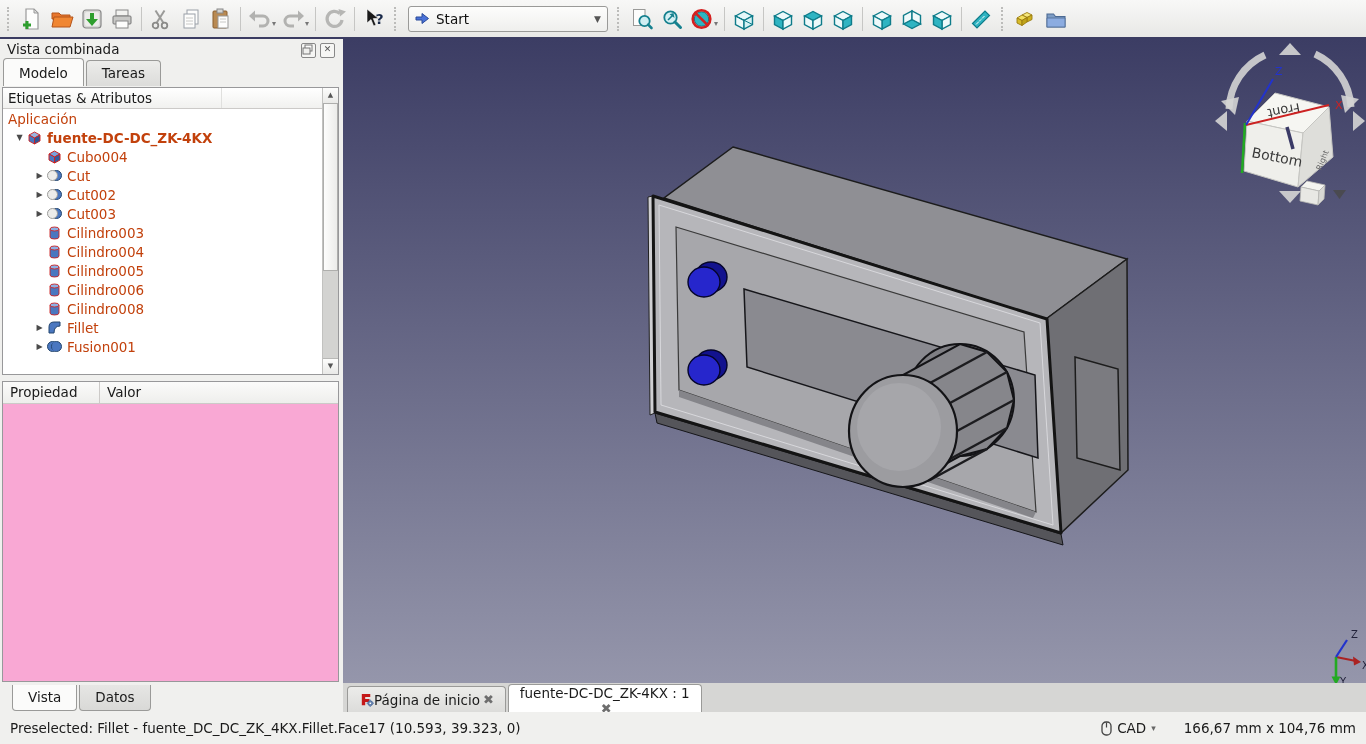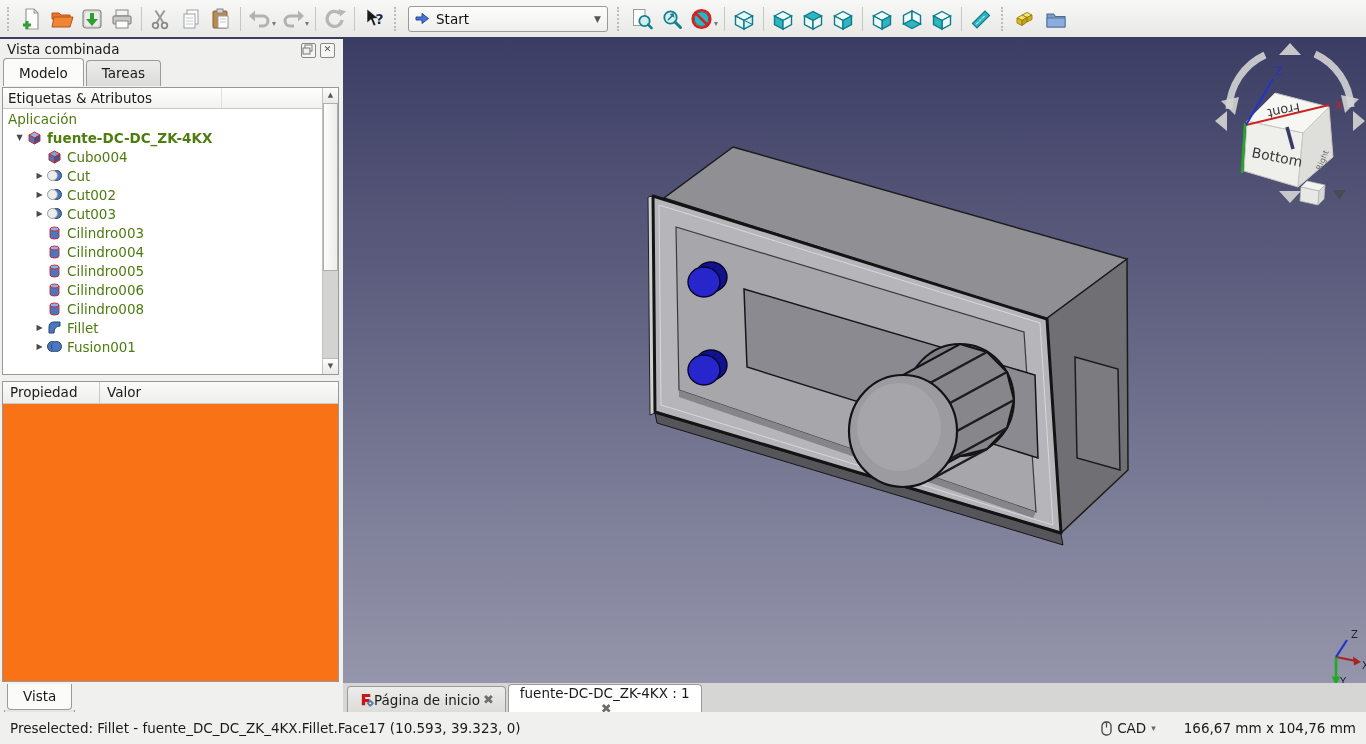--- a/index.html
+++ b/index.html
@@ -33,35 +33,35 @@
   .tree-box{position:absolute;left:2px;top:48px;width:337px;height:288px;border:1px solid #98989a;
             background:#fff;box-sizing:border-box;}
   .tree-header{height:20px;background:linear-gradient(#ffffff,#f1f1ef);border-bottom:1px solid #cccac8;
                font-size:13.5px;line-height:20px;padding-left:5px;position:relative;}
   .tree-header .hdiv{position:absolute;left:218px;top:0;height:20px;border-left:1px solid #e0e0de;}
   .tree-rows{position:absolute;top:21px;left:0;right:15px;bottom:0;overflow:hidden;font-size:13.5px;}
   .trow{height:19px;display:flex;align-items:center;white-space:nowrap;}
   .sp0{width:5px;flex:0 0 5px}.sp1{width:9px;flex:0 0 9px}.sp2{width:29px;flex:0 0 29px}
   .arr{width:15px;flex:0 0 15px;font-size:8px;color:#4a4a4a;text-align:center;}
   .ticon{width:15px;height:15px;margin-right:5px;flex:0 0 15px;}
-  .tlabel{color:#4d7c0f;}
+  .tlabel{color:#c2410c;}
   .bold{font-weight:bold;}
   .vscroll{position:absolute;top:0;right:0;bottom:0;width:15px;background:#d3d3d1;border-left:1px solid #c2c2c0;}
   .vs-btn{height:15px;background:linear-gradient(#fdfdfc,#e9e9e7);border-bottom:1px solid #b8b8b6;
           font-size:7px;color:#555;text-align:center;line-height:14px;}
   .vs-btn.down{position:absolute;bottom:0;left:0;right:0;border-top:1px solid #b8b8b6;border-bottom:none;}
   .vs-thumb{position:absolute;top:15px;left:0;right:0;height:168px;border:1px solid #aeaeac;
             background:linear-gradient(90deg,#fdfdfc,#ececea);box-sizing:border-box;}
   .prop-box{position:absolute;left:2px;top:342px;width:337px;height:301px;border:1px solid #98989a;
-            background:#f97316;box-sizing:border-box;}
+            background:#f9a8d4;box-sizing:border-box;}
   .prop-header{height:21px;display:flex;background:linear-gradient(#fbfbfa,#eeeeec);
                border-bottom:1px solid #cccac8;font-size:13.5px;}
   .prop-col1{width:97px;padding:2px 0 0 7px;border-right:1px solid #cccac8;box-sizing:border-box;}
   .prop-col2{flex:1;padding:2px 0 0 7px;}
-  .bottom-tabs{position:absolute;left:4px;top:645px;height:27px;display:flex;align-items:center;flex-direction:column;}
+  .bottom-tabs{position:absolute;left:12px;top:645px;height:27px;display:flex;align-items:flex-end;}
   .b-tab{padding:4px 15px 5px;border:1px solid #9a9a98;border-top:none;border-radius:0 0 4px 4px;
          background:linear-gradient(#e6e6e4,#d9d9d7);margin-right:2px;font-size:13.5px;}
   .b-tab.active{background:#fbfbfa;}
   
   .viewport{position:absolute;left:343px;top:39px;width:1023px;height:644px;
             background:linear-gradient(#3c3d64,#9596ab);}
   
   .mdi-bar{position:absolute;left:343px;top:683px;width:1023px;height:29px;background:#d6d6d4;
            display:flex;align-items:stretch;padding-left:4px;box-sizing:border-box;}
   .mdi-tab{display:flex;align-items:center;gap:0;padding:0 11px;border:1px solid #9a9a98;border-bottom:none;

